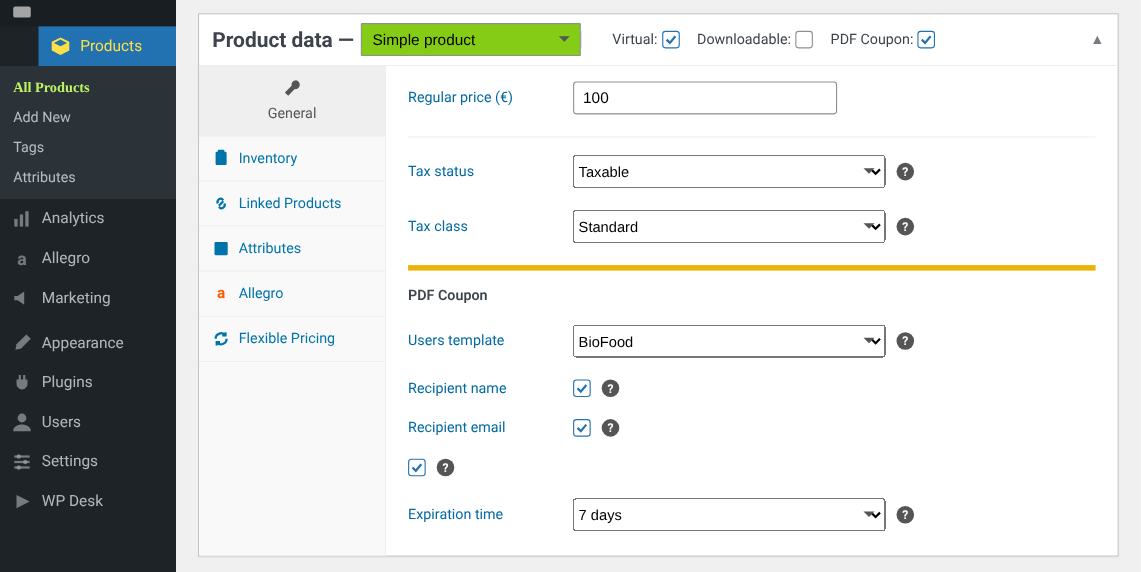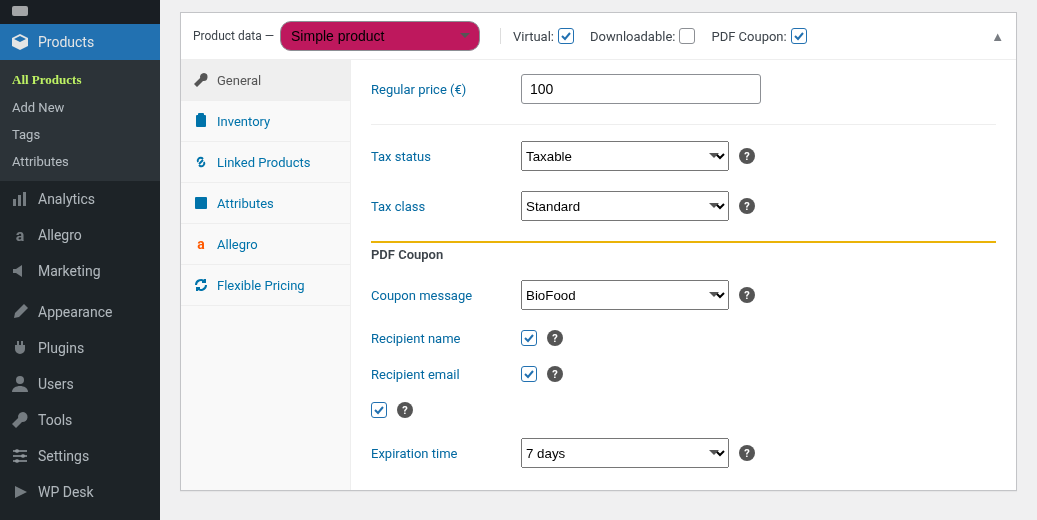--- a/index.html
+++ b/index.html
@@ -3,60 +3,60 @@
 <meta charset="utf-8">
 <style>
 * { box-sizing: border-box; margin: 0; padding: 0; }
 body { font-family: -apple-system, BlinkMacSystemFont, "Segoe UI", Roboto, sans-serif; font-size: 13px; color: #3c434a; background: #f0f0f1; }
 .container { display: flex; width: 1037px; height: 520px; overflow: hidden; }
 
 
 .sidebar { width: 160px; background: #1d2327; color: #f0f0f1; flex-shrink: 0; }
 .menu-item { display: flex; align-items: center; padding: 8px 10px; color: rgba(240,246,252,0.7); cursor: pointer; font-size: 14px; }
 .menu-item .icon { width: 20px; height: 20px; margin-right: 8px; display: flex; align-items: center; justify-content: center; opacity: 0.6; }
-.menu-item.current { background: #2271b1; color: #e5e5e5; position: relative; }
+.menu-item.current { background: #2271b1; color: #fde047; position: relative; margin-left: 35px; }
 .menu-item.current .icon { opacity: 1; }
 .menu-item.current::after { content: ""; position: absolute; right: -8px; top: 50%; transform: translateY(-50%); border: 8px solid transparent; border-right-color: #f0f0f1; }
 .submenu { background: #2c3338; padding: 6px 0; }
 .submenu-item { padding: 6px 12px; color: rgba(240,246,252,0.7); cursor: pointer; font-size: 13px; }
 .submenu-item.current { color: #bef264; font-weight: 600; font-family: Liberation Serif, serif; }
 .sep { height: 5px; }
 
 
 .main { flex: 1; padding: 12px 20px; background: #f0f0f1; }
 .panel { background: #fff; border: 1px solid #c3c4c7; box-shadow: 0 1px 1px rgba(0,0,0,0.04); }
 
 .panel-header { display: flex; align-items: center; padding: 8px 12px; border-bottom: 1px solid #eee; }
-.panel-header .title { font-weight: 400; font-size: 12px; margin-right: 6px; }
-.panel-header select { height: 30px; padding: 0 28px 0 10px; border: 1px solid #8c8f94; border-radius: 11px; font-size: 14px; background: #be185d; appearance: none; min-width: 200px; }
+.panel-header .title { font-weight: 700; font-size: 19px; margin-right: 6px; }
+.panel-header select { height: 30px; padding: 0 28px 0 10px; border: 1px solid #8c8f94; border-radius: 1px; font-size: 14px; background: #84cc16; appearance: none; min-width: 200px; }
 .select-wrap { position: relative; display: inline-block; }
 .select-wrap::after { content: ""; position: absolute; right: 10px; top: 50%; transform: translateY(-30%); border: 5px solid transparent; border-top-color: #555; pointer-events: none; }
-.header-opts { display: flex; align-items: flex-start; gap: 16px; margin-left: 20px; padding-left: 12px; border-left: 1px solid #ddd; }
+.header-opts { display: flex; align-items: flex-start; gap: 16px; padding-left: 28px; border-left: 1px solid #ddd; }
 .opt { display: flex; align-items: center; font-size: 13px; gap: 4px; }
 .cbx { width: 16px; height: 16px; border: 1px solid #8c8f94; border-radius: 3px; display: inline-flex; align-items: center; justify-content: center; background: #fff; cursor: pointer; }
 .cbx.checked { border-color: #2271b1; }
 .cbx.checked svg { display: block; }
 .cbx svg { display: none; width: 12px; height: 12px; }
 .collapse { margin-left: auto; cursor: pointer; color: #787c82; }
 
 .panel-body { display: flex; }
 .tabs { width: 170px; background: #f9f9f9; border-right: 1px solid #eee; }
 .tab { display: flex; align-items: center; gap: 8px; padding: 12px 12px; font-size: 13px; color: #0073aa; cursor: pointer; border-bottom: 1px solid #eee; }
-.tab.active { background: #efefef; color: #555; }
+.tab.active { background: #efefef; color: #555; flex-direction: column; }
 .tab .ticon { width: 16px; height: 16px; display: flex; align-items: center; justify-content: center; }
 
 .form { flex: 1; padding: 14px 20px; }
 .row { display: flex; align-items: center; margin-bottom: 20px; }
 .row .label { width: 150px; font-size: 13px; color: #0369a1; }
 .row .control { flex: 1; display: flex; align-items: center; gap: 10px; }
 .row input[type=text] { width: 240px; height: 30px; padding: 0 8px; border: 1px solid #8c8f94; border-radius: 3px; font-size: 14px; }
-.row .sel { width: 208px; }
+.row .sel { width: 284px; }
 .row .sel select { width: 100%; height: 30px; }
 .help { width: 16px; height: 16px; border-radius: 50%; background: #555; color: #fff; font-size: 11px; display: inline-flex; align-items: center; justify-content: center; cursor: help; font-weight: bold; }
-.section-head { font-size: 13px; font-weight: 600; margin: 12px 0 18px; padding-top: 4px; border-top: 2px solid #eab308; }
+.section-head { font-size: 13px; font-weight: 600; margin: 12px 0 18px; padding-top: 16px; border-top: 5px solid #eab308; }
 hr.thin { border: none; border-top: 1px solid #eee; margin: 4px 0 16px; }
 </style>
 </head>
 <body>
 
 <div class="container">
   <div class="sidebar">
     <div class="menu-item" style="background:#191e23;color:#fff;padding-top:0;padding-bottom:4px;">
       <span class="icon">
           <svg viewBox="0 0 20 20" fill="currentColor">
@@ -118,28 +118,20 @@
       <span>Plugins</span>
     </div>
     <div class="menu-item">
       <span class="icon">
           <svg viewBox="0 0 20 20" fill="currentColor">
             <circle cx="10" cy="6" r="4"></circle>
             <path d="M2 18c0-4 4-6 8-6s8 2 8 6H2z"></path>
           </svg>
         </span>
       <span>Users</span>
-    </div>
-    <div class="menu-item">
-      <span class="icon">
-          <svg viewBox="0 0 20 20" fill="currentColor">
-            <path d="M13 2a5 5 0 00-4.9 6L2 14l4 4 6-6a5 5 0 001-10z"></path>
-          </svg>
-        </span>
-      <span>Tools</span>
     </div>
     <div class="menu-item">
       <span class="icon">
           <svg viewBox="0 0 20 20" fill="currentColor">
             <rect x="3" y="4" width="14" height="2"></rect>
             <rect x="3" y="9" width="14" height="2"></rect>
             <rect x="3" y="14" width="14" height="2"></rect>
             <circle cx="7" cy="5" r="2"></circle>
             <circle cx="13" cy="10" r="2"></circle>
             <circle cx="7" cy="15" r="2"></circle>
@@ -258,21 +250,21 @@
             <div class="label">Tax class</div>
             <div class="control">
               <span class="select-wrap sel"><select><option>Standard</option></select></span>
               <span class="help">?</span>
             </div>
           </div>
 
           <div class="section-head">PDF Coupon</div>
 
           <div class="row">
-            <div class="label">Coupon message</div>
+            <div class="label">Users template</div>
             <div class="control">
               <span class="select-wrap sel"><select><option>BioFood</option></select></span>
               <span class="help">?</span>
             </div>
           </div>
           <div class="row">
             <div class="label">Recipient name</div>
             <div class="control">
               <span class="cbx checked">
                   <svg viewBox="0 0 12 12">

